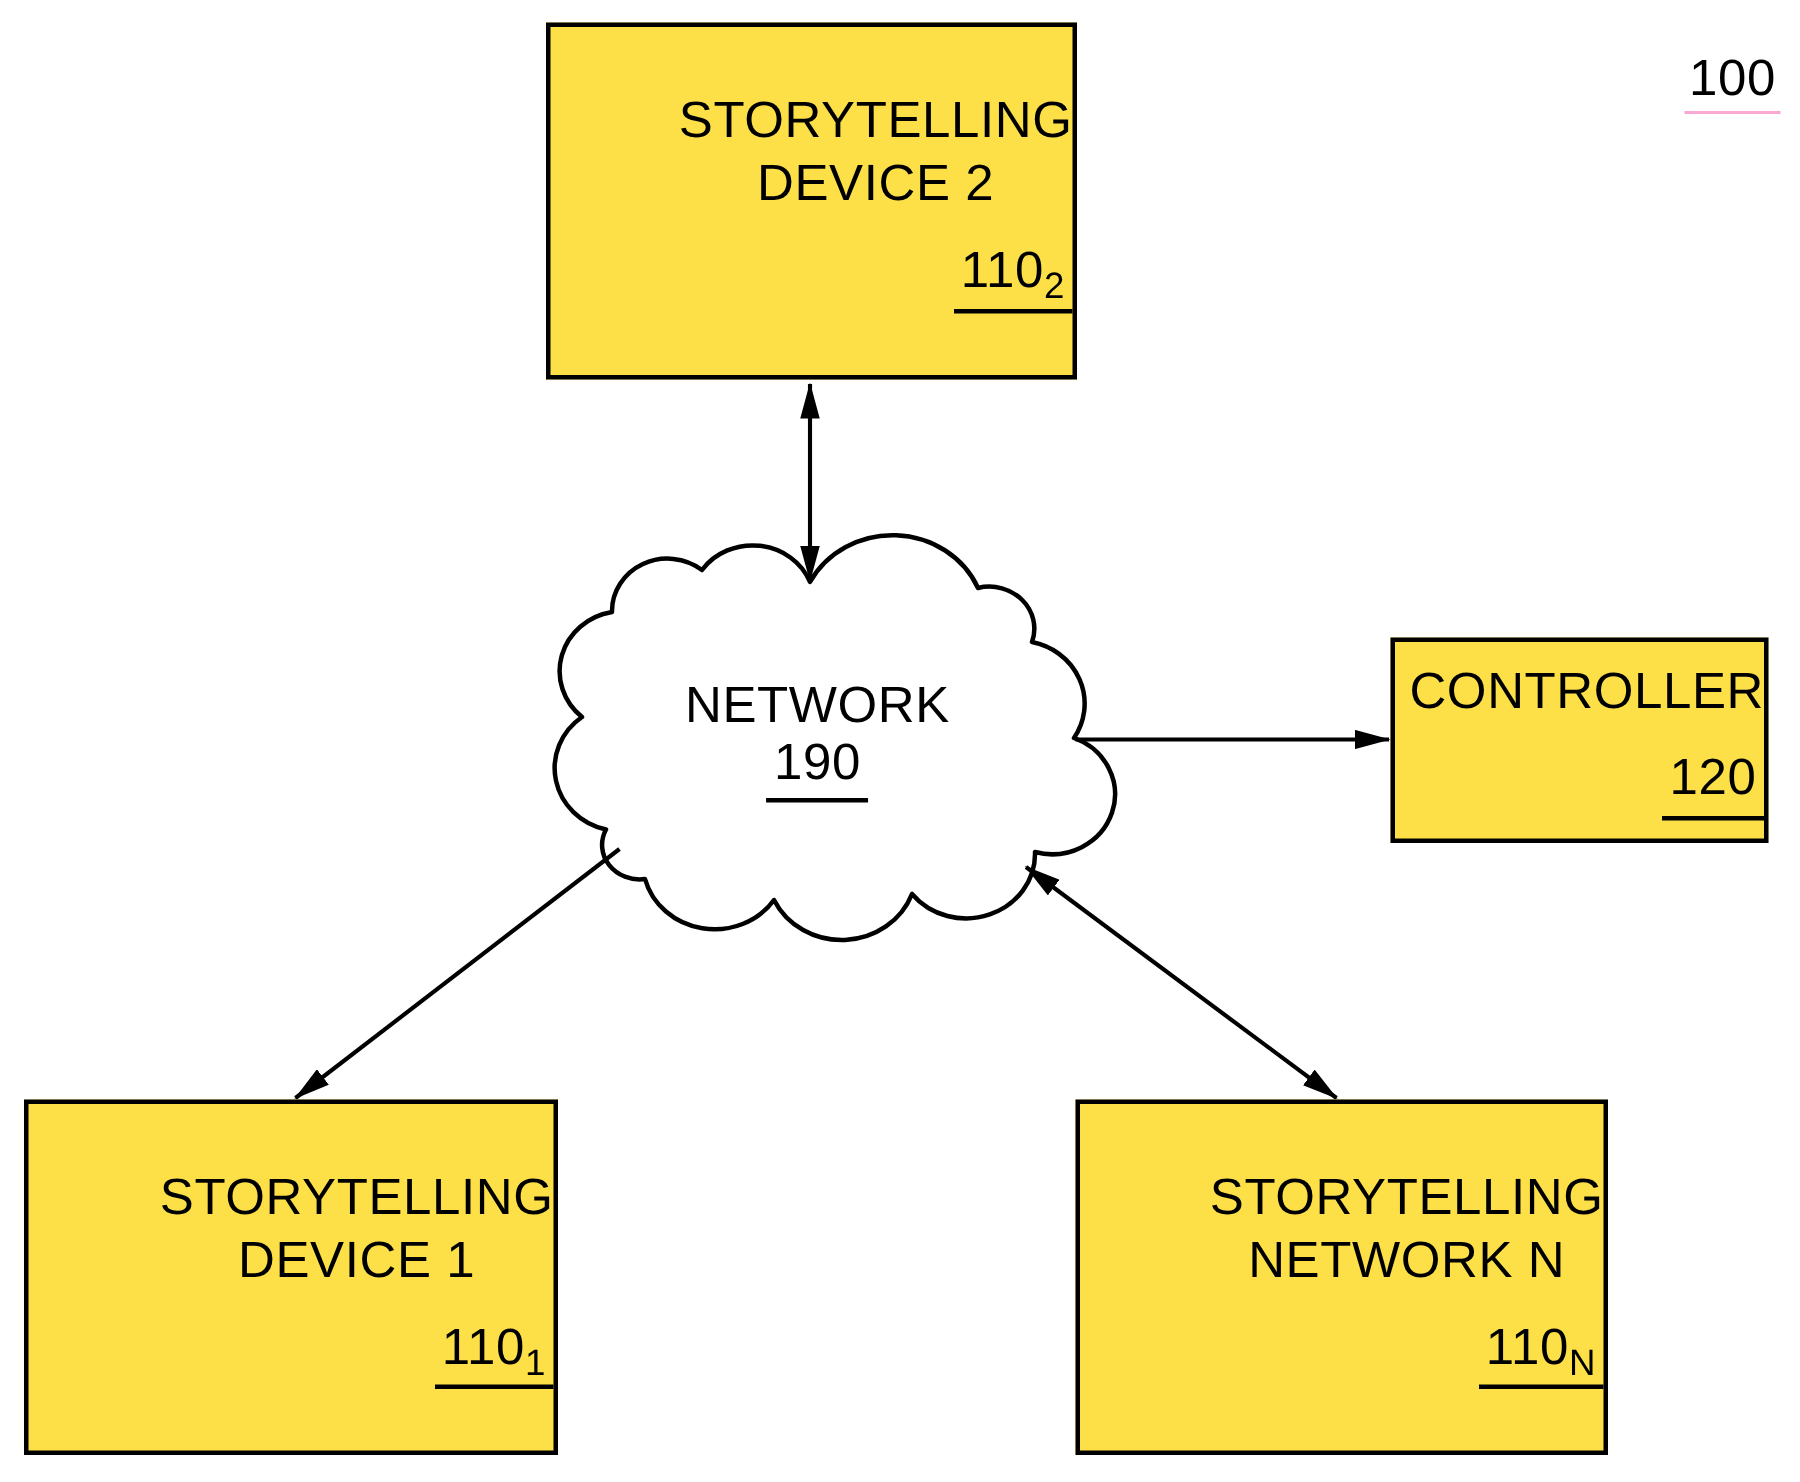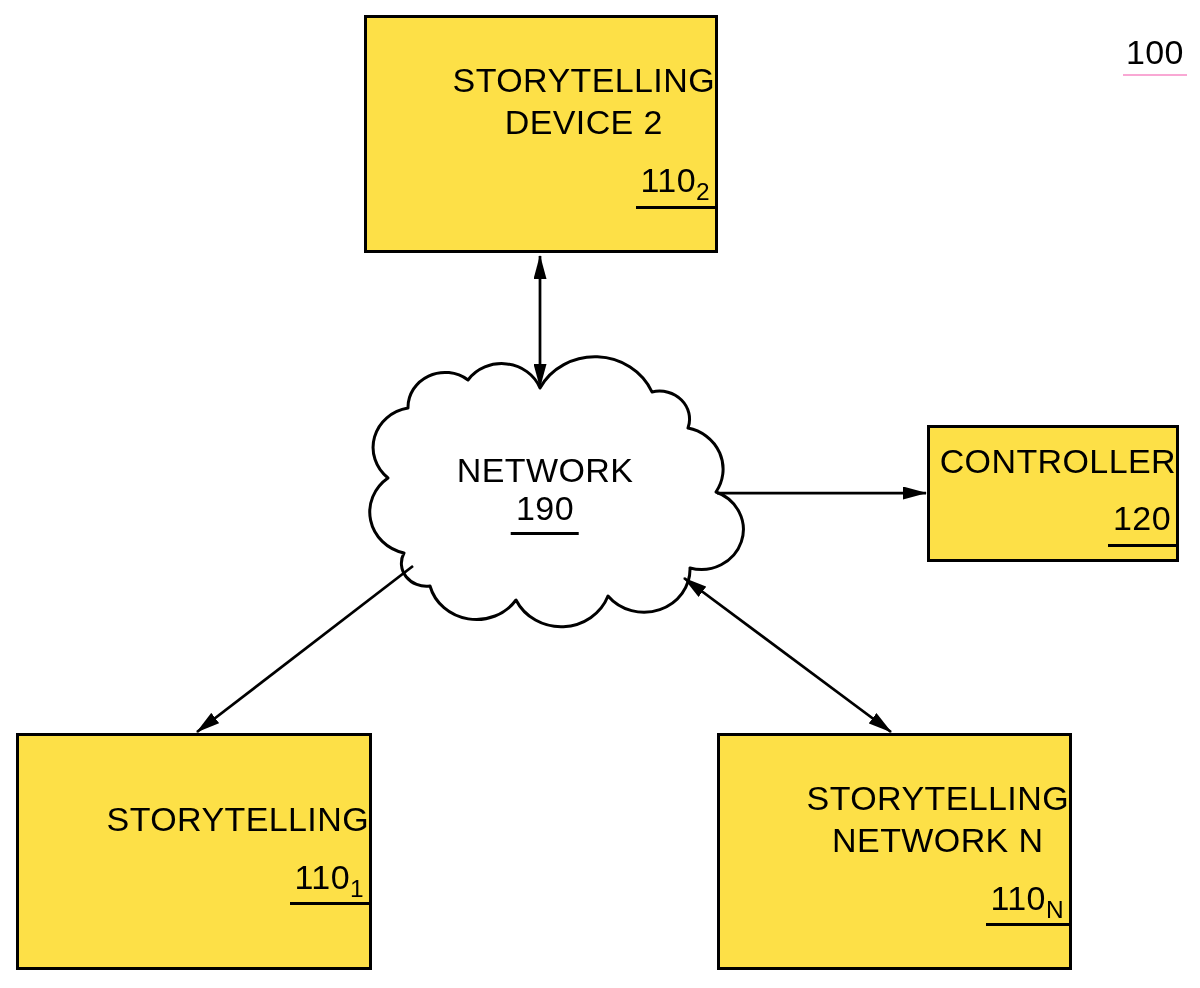--- a/index.html
+++ b/index.html
@@ -143,20 +143,21 @@
   </div>
 
   <div class="net-label">
     <div class="box-label">NETWORK</div>
     <span class="ref">190</span>
   </div>
 
   <div class="box" style="left:16px; top:733px; width:356px; height:237px;">
     <div class="box-label">
       <span>STORYTELLING</span><br>
+      <span>DEVICE 1</span>
     </div>
     <span class="ref"><span>110</span><sub>1</sub></span>
   </div>
 
   <div class="box" style="left:717px; top:733px; width:355px; height:237px;">
     <div class="box-label">
       <span>STORYTELLING</span><br>
       <span>NETWORK N</span>
     </div>
     <span class="ref"><span>110</span><sub>N</sub></span>

